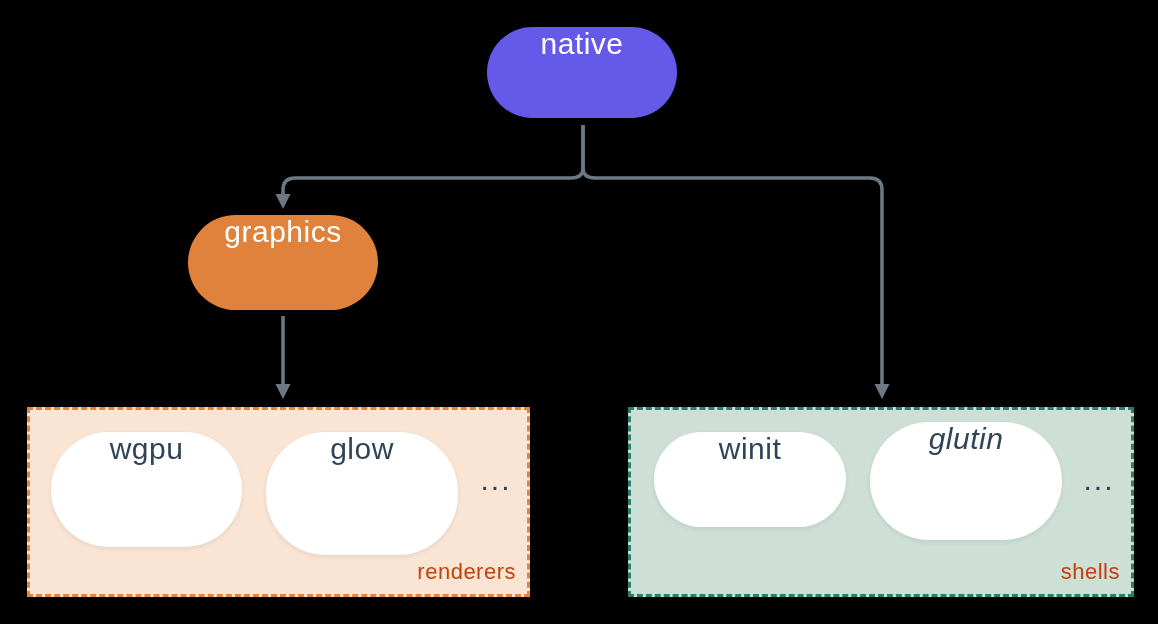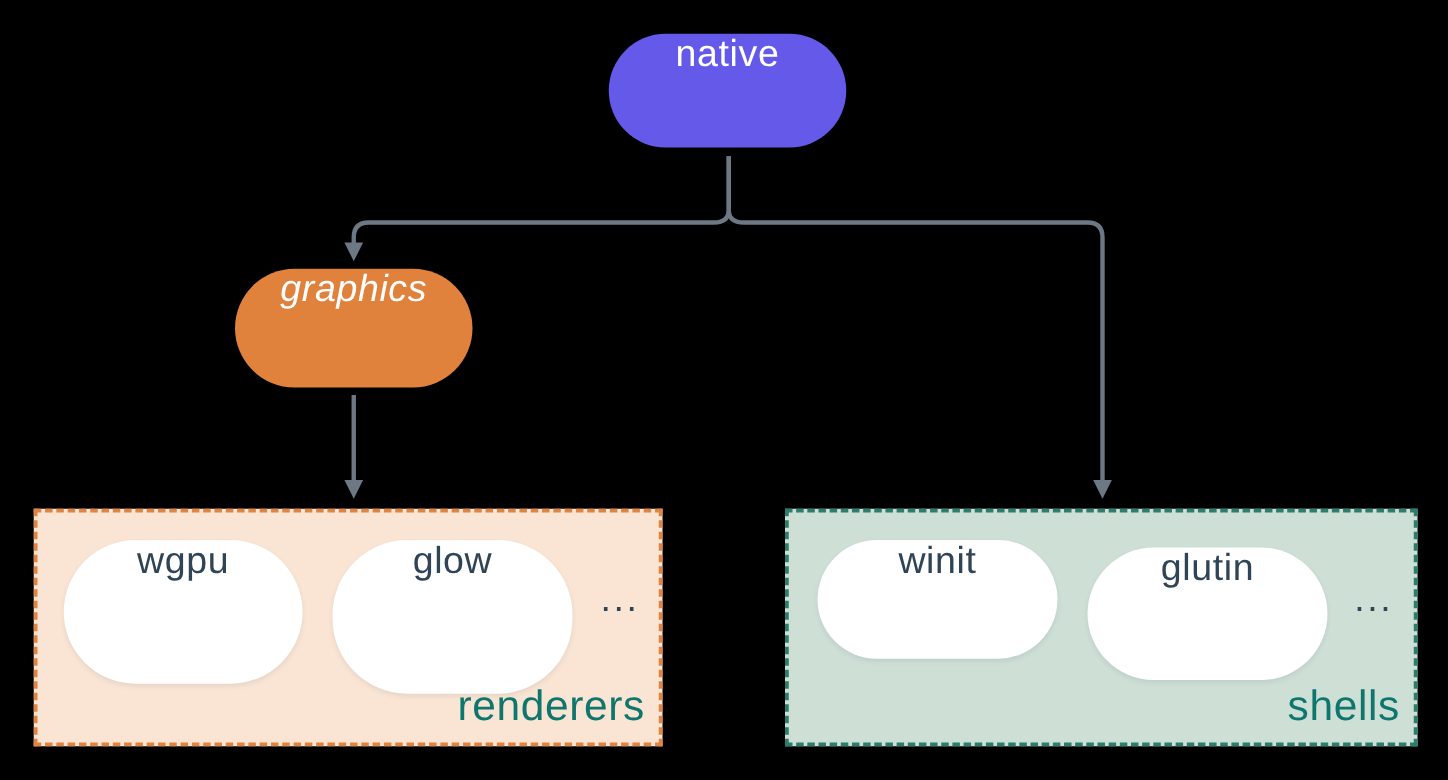--- a/index.html
+++ b/index.html
@@ -34,21 +34,20 @@
   }
   #node-native {
     left: 487px; top: 27px;
     width: 190px; height: 91px;
     background: #6559E9;
   }
   #node-graphics {
     left: 188px; top: 215px;
     width: 190px; height: 95px;
     background: #E0813C;
-    font-style: italic;
   }
   .group-box {
     position: absolute;
     top: 407px;
     height: 190px;
     box-sizing: border-box;
     border-width: 3px;
     border-style: dashed;
   }
   #group-renderers {
@@ -65,41 +64,41 @@
     padding-left: 44px;
   }
   .item-pill {
     background: #ffffff;
     color: #2F4456;
     box-shadow: 0 2px 4px rgba(47, 68, 86, 0.10);
   }
   .g-item-1 { left: 21px;  top: 22px; width: 191px; height: 115px; }
   .g-item-2 { left: 236px; top: 22px; width: 192px; height: 123px; }
   .s-item-1 { left: 23px;  top: 22px; width: 192px; height: 95px; }
-  .s-item-2 { left: 239px; top: 28px; width: 192px; height: 106px; }
+  .s-item-2 { left: 239px; top: 12px; width: 192px; height: 118px; font-style: italic; }
   .ellipsis {
     position: absolute;
     top: 22px;
     width: 72px;
     height: 95px;
     display: flex;
     align-items: center;
     justify-content: center;
     color: #2F4456;
     font-size: 30px;
     letter-spacing: 2px;
   }
   #group-renderers .ellipsis { left: 430px; }
   #group-shells   .ellipsis { left: 432px; }
   .group-label {
     position: absolute;
     right: 11px;
     bottom: 9px;
-    color: #0f766e;
-    font-size: 34px;
+    color: #c2410c;
+    font-size: 22px;
     letter-spacing: 0.5px;
   }
 </style>
 </head>
 <body>
 
 <div id="stage">
 
   <svg id="connector-layer" viewBox="0 0 1158 624" xmlns="http://www.w3.org/2000/svg">
     <g stroke="#6C7884" stroke-width="3.5" fill="none">

